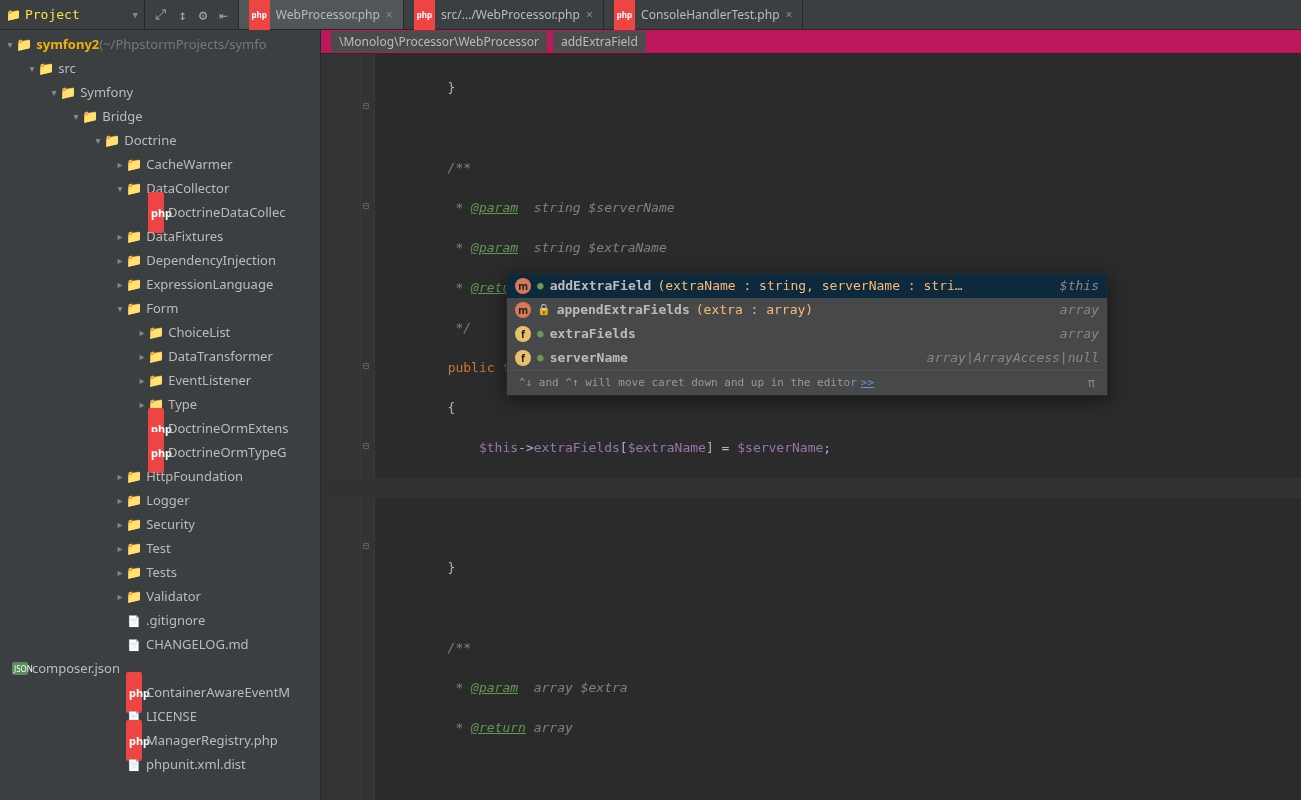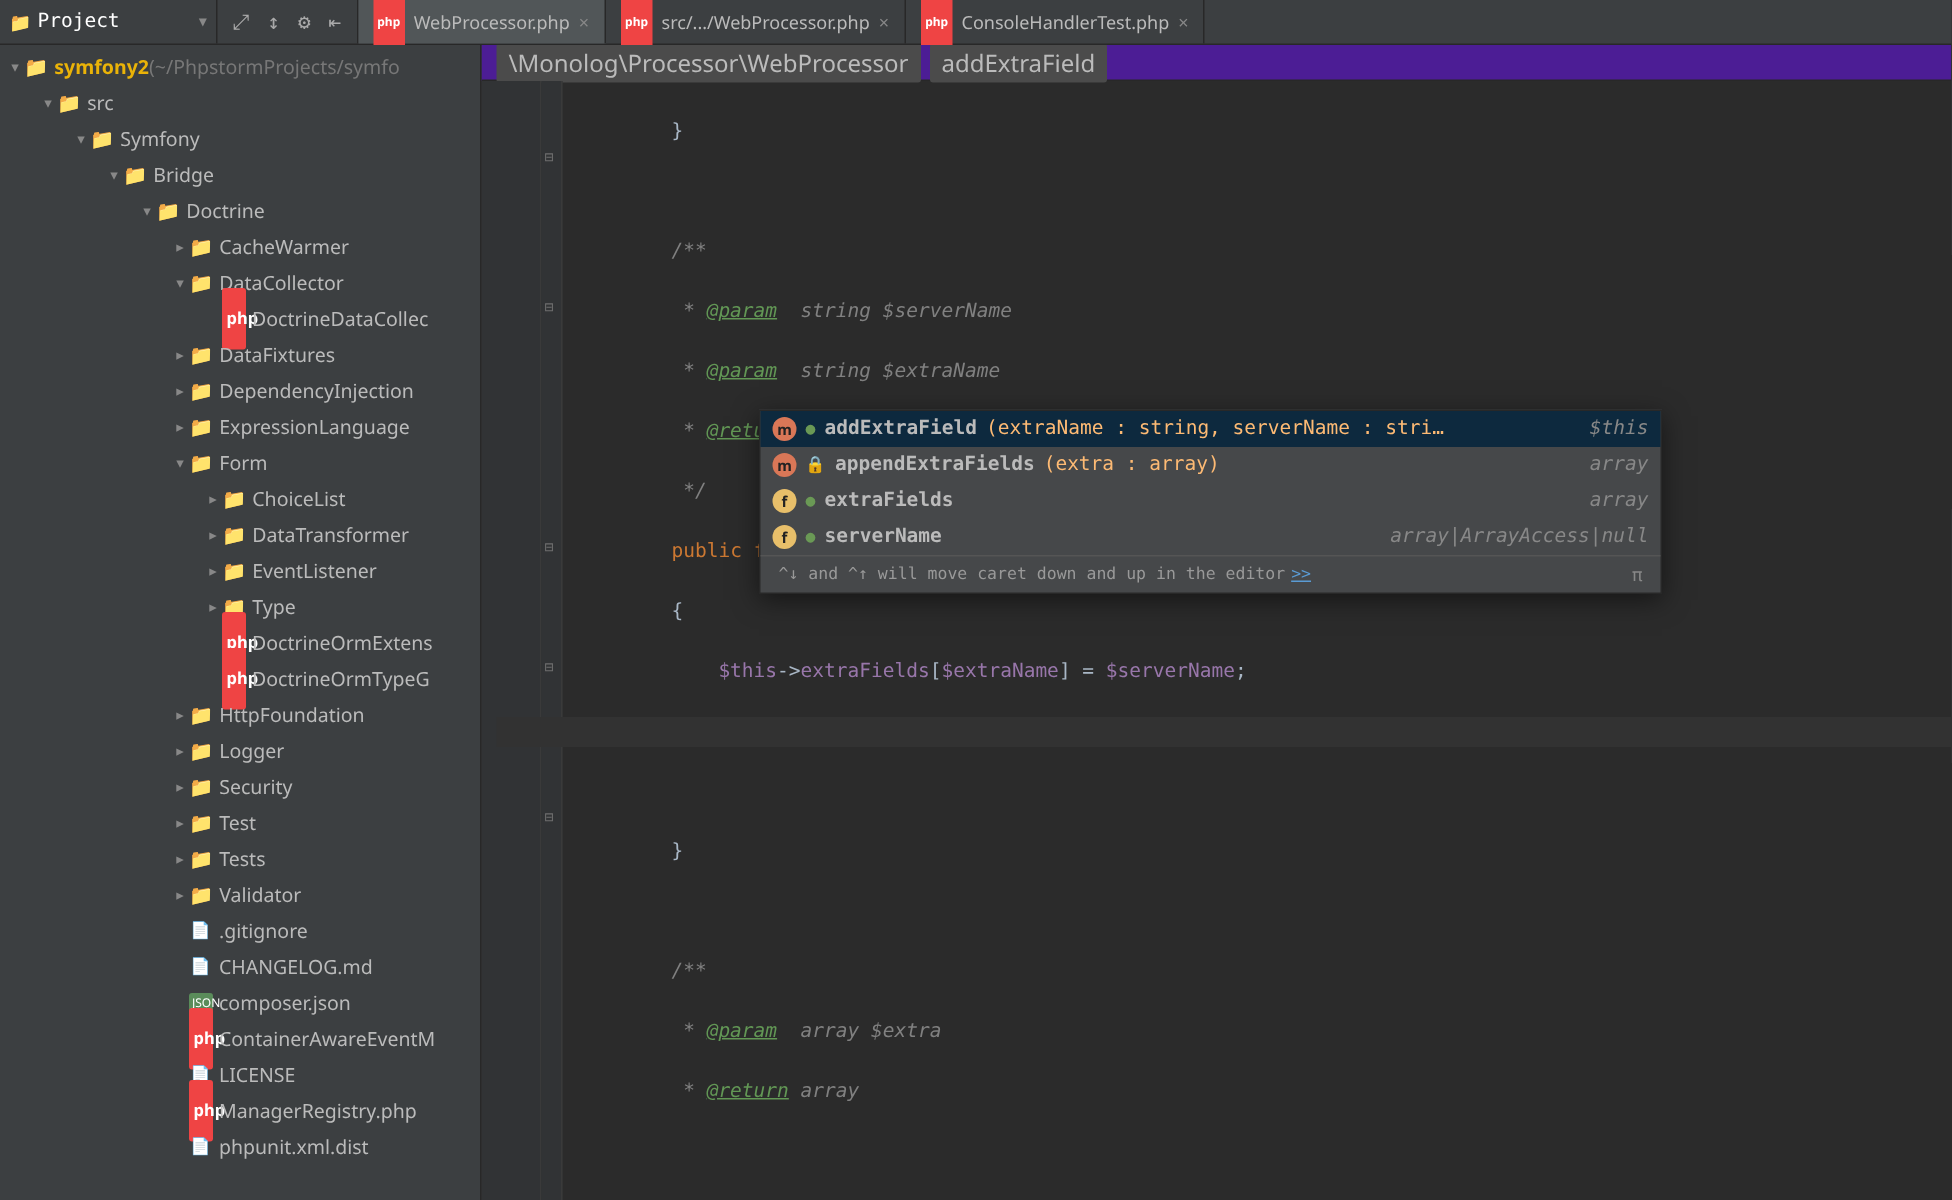--- a/index.html
+++ b/index.html
@@ -26,21 +26,21 @@
   align-items: center;
   padding: 0 6px;
   height: 100%;
   border-right: 1px solid #282828;
   width: 145px;
 }
 .project-selector .icon-folder-small {
   color: #c9a86a;
   margin-right: 4px;
 }
-.project-label { color: #ffffff; font-size: 13px; }
+.project-label { color: #fde047; font-size: 13px; }
 .dropdown-chevron { margin-left: auto; color: #888; font-size: 9px; }
 .toolbar-icons {
   display: flex;
   align-items: center;
   gap: 12px;
   padding: 0 10px;
   border-right: 1px solid #282828;
   height: 100%;
 }
 .toolbar-icon { color: #aaa; font-size: 14px; cursor: pointer; }
@@ -97,27 +97,27 @@
 .tree-dim { color: #777; }
 .editor-area {
   flex: 1;
   display: flex;
   flex-direction: column;
   background: #2b2b2b;
   overflow: hidden;
 }
 .breadcrumb-bar {
   height: 24px;
-  background: #4c1d95;
+  background: #be185d;
   display: flex;
   align-items: center;
   padding: 0 10px;
   gap: 6px;
   font-family: system-ui, sans-serif;
-  font-size: 16px;
+  font-size: 12px;
   border-bottom: 1px solid #282828;
 }
 .crumb {
   background: #4b4b4b;
   padding: 2px 8px;
   border-radius: 2px;
   color: #bbb;
 }
 .editor-body {
   flex: 1;
@@ -375,21 +375,21 @@
         <div class="tree-row" style="padding-left: 114px;">
           <span class="chevron"></span>
     <span class="file-icon">📄</span>
     <span class="tree-label">.gitignore</span>
         </div>
         <div class="tree-row" style="padding-left: 114px;">
           <span class="chevron"></span>
     <span class="file-icon">📄</span>
     <span class="tree-label">CHANGELOG.md</span>
         </div>
-        <div class="tree-row" style="padding-left: 114px;">
+        <div class="tree-row" style="">
           <span class="chevron"></span>
     <span class="file-icon" style="background:#5a8c5a;color:#fff;border-radius:2px;font-size:8px;padding:1px 2px">JSON</span>
     <span class="tree-label">composer.json</span>
         </div>
         <div class="tree-row" style="padding-left: 114px;">
           <span class="chevron"></span>
     <span class="file-icon php-icon">php</span>
     <span class="tree-label">ContainerAwareEventM</span>
         </div>
         <div class="tree-row" style="padding-left: 114px;">

